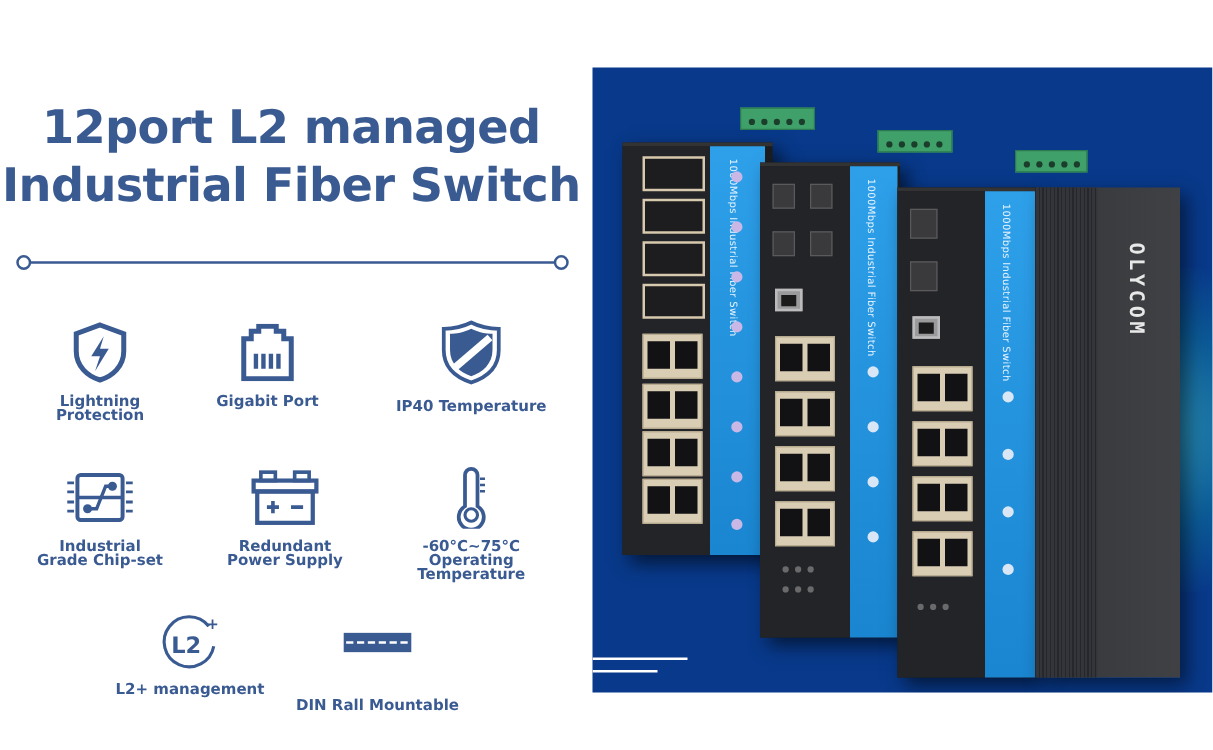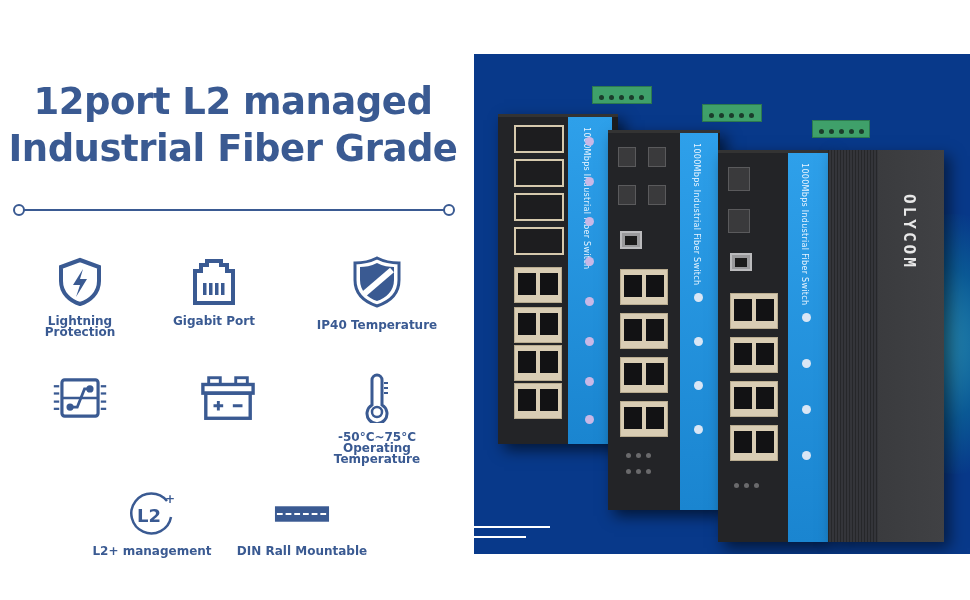--- a/index.html
+++ b/index.html
@@ -43,21 +43,21 @@
   .led { position: absolute; width: 5px; height: 5px; border-radius: 50%; background: #6a6a6c; }
 
   .side { position: absolute; background: linear-gradient(90deg, #2b2c2f 0%, #3a3b3e 40%, #404144 100%); }
   .side .fins { position: absolute; left: 0; top: 0; bottom: 0; width: 50px; background: repeating-linear-gradient(90deg, #26272a 0 1px, #34353a 1px 3px); }
   .brand { position: absolute; writing-mode: vertical-rl; font-family: "DejaVu Sans Mono", monospace; font-size: 16px; letter-spacing: 3px; color: #e8e8e8; font-weight: bold; }
 </style>
 </head>
 <body>
 
 <div class="title l1">12port L2 managed</div>
-<div class="title l2">Industrial Fiber Grade</div>
+<div class="title l2">Industrial Fiber Switch</div>
 
 <div class="divider">
   <span class="dot l"></span>
   <span class="dot r"></span>
 </div>
 
 <div class="feature" style="left:10px; top:254px;">
   <div class="icon">
     <svg width="46" height="50" viewBox="0 0 46 50">
         <path d="M23 3 L42 10 V24 C42 36 33 44 23 47 C13 44 4 36 4 24 V10 Z" fill="none" stroke="#3a5a92" stroke-width="4"></path>
@@ -107,47 +107,51 @@
           <line x1="2" y1="18" x2="8" y2="18"></line>
           <line x1="2" y1="27" x2="8" y2="27"></line>
           <line x1="2" y1="35" x2="8" y2="35"></line>
           <line x1="54" y1="10" x2="60" y2="10"></line>
           <line x1="54" y1="18" x2="60" y2="18"></line>
           <line x1="54" y1="27" x2="60" y2="27"></line>
           <line x1="54" y1="35" x2="60" y2="35"></line>
         </g>
       </svg>
   </div>
+  <div class="label">Industrial
+Grade Chip-set</div>
 </div>
 
 <div class="feature" style="left:158px; top:370px;">
   <div class="icon">
     <svg width="58" height="46" viewBox="0 0 58 46">
         <rect x="9" y="2" width="12" height="7" fill="none" stroke="#3a5a92" stroke-width="3"></rect>
         <rect x="37" y="2" width="12" height="7" fill="none" stroke="#3a5a92" stroke-width="3"></rect>
         <rect x="3" y="9" width="52" height="9" fill="none" stroke="#3a5a92" stroke-width="3.5"></rect>
         <rect x="6" y="18" width="46" height="26" fill="none" stroke="#3a5a92" stroke-width="3.5"></rect>
         <path d="M14 31 H24 M19 26 V36 M34 31 H44" stroke="#3a5a92" stroke-width="3"></path>
       </svg>
   </div>
+  <div class="label">Redundant
+Power Supply</div>
 </div>
 
 <div class="feature" style="left:307px; top:370px;">
   <div class="icon">
     <svg width="30" height="50" viewBox="0 0 30 50">
         <path d="M10 32 V7 A5 5 0 0 1 20 7 V32 A10 10 0 1 1 10 32 Z" fill="none" stroke="#3a5a92" stroke-width="3"></path>
         <circle cx="15" cy="39" r="5" fill="none" stroke="#3a5a92" stroke-width="2.5"></circle>
         <g stroke="#3a5a92" stroke-width="2">
           <line x1="22" y1="10" x2="26" y2="10"></line>
           <line x1="22" y1="15" x2="26" y2="15"></line>
           <line x1="22" y1="20" x2="26" y2="20"></line>
         </g>
       </svg>
   </div>
-  <div class="label">-50°C~75°C Operating
+  <div class="label">-60°C~75°C Operating
 Temperature</div>
 </div>
 
 <div class="feature" style="left:82px; top:486px;">
   <div class="icon">
     <svg width="50" height="50" viewBox="0 0 50 50">
         <path d="M40 12 A20 20 0 1 0 44 28" fill="none" stroke="#3a5a92" stroke-width="2.5"></path>
         <text x="10" y="33" font-family="DejaVu Sans, sans-serif" font-weight="bold" font-size="18" fill="#3a5a92">L2</text>
         <text x="38" y="14" font-family="DejaVu Sans, sans-serif" font-weight="bold" font-size="12" fill="#3a5a92">+</text>
       </svg>
@@ -155,21 +159,21 @@
   <div class="label" style="margin-top:4px">L2+ management</div>
 </div>
 
 <div class="feature" style="left:232px; top:486px;">
   <div class="icon">
     <svg width="58" height="20" viewBox="0 0 58 20">
         <rect x="1" y="2" width="56" height="16" fill="#3a5a92"></rect>
         <line x1="3" y1="10" x2="55" y2="10" stroke="#fff" stroke-width="2" stroke-dasharray="6 3"></line>
       </svg>
   </div>
-  <div class="label" style="margin-top:4px">DIN Rall Mountable</div>
+  <div class="label" style="margin-top:17px">DIN Rall Mountable</div>
 </div>
 
 <div class="photo">
   <div class="glow"></div>
 
   <div class="term" style="left:118px; top:32px; width:60px;">
       <i style="left:6px"></i>
       <i style="left:16px"></i>
       <i style="left:26px"></i>
       <i style="left:36px"></i>

